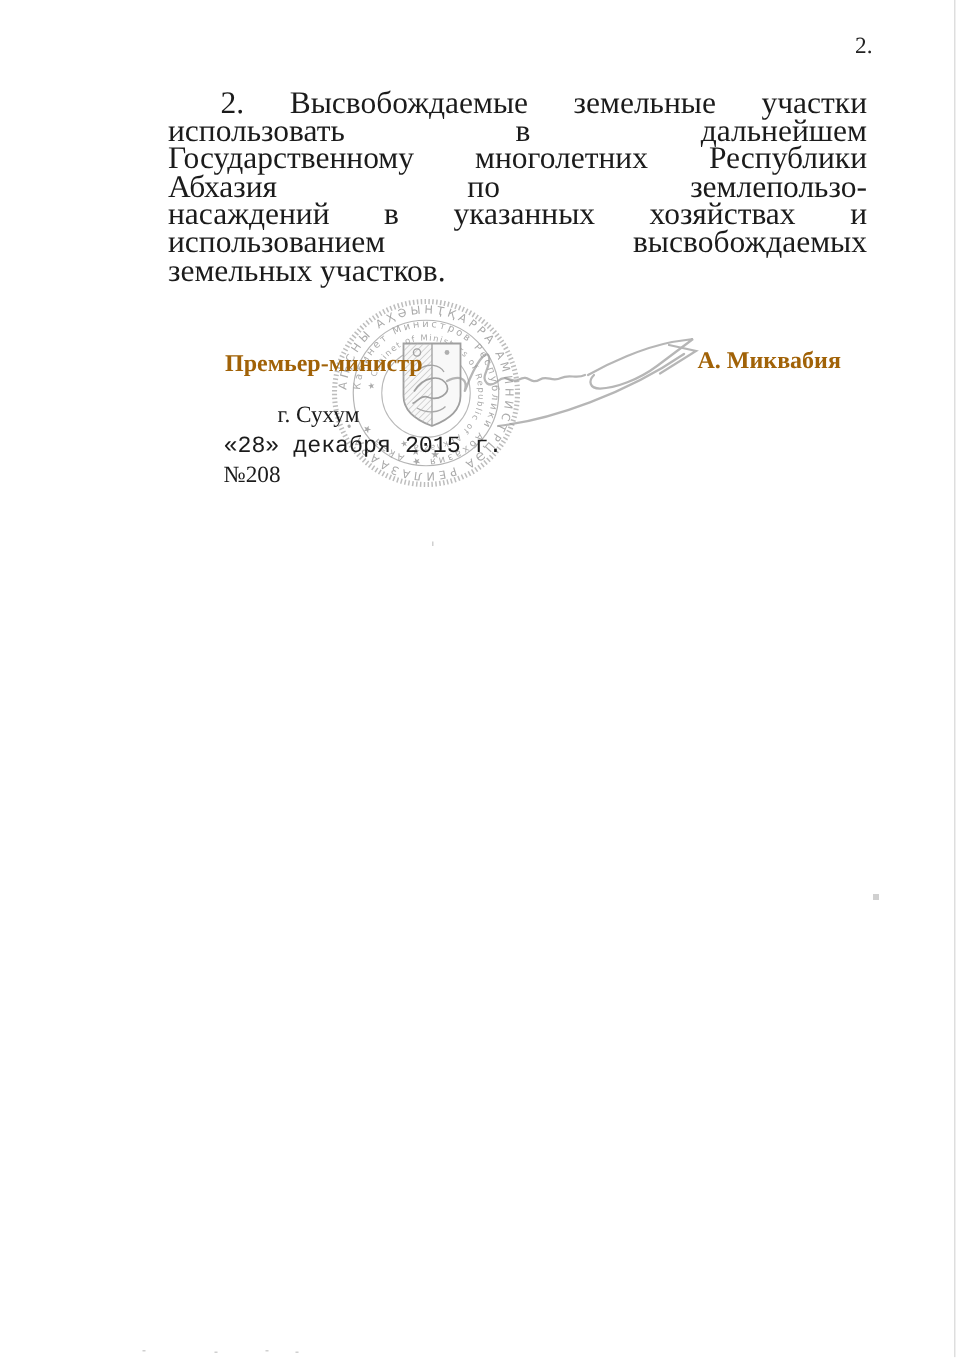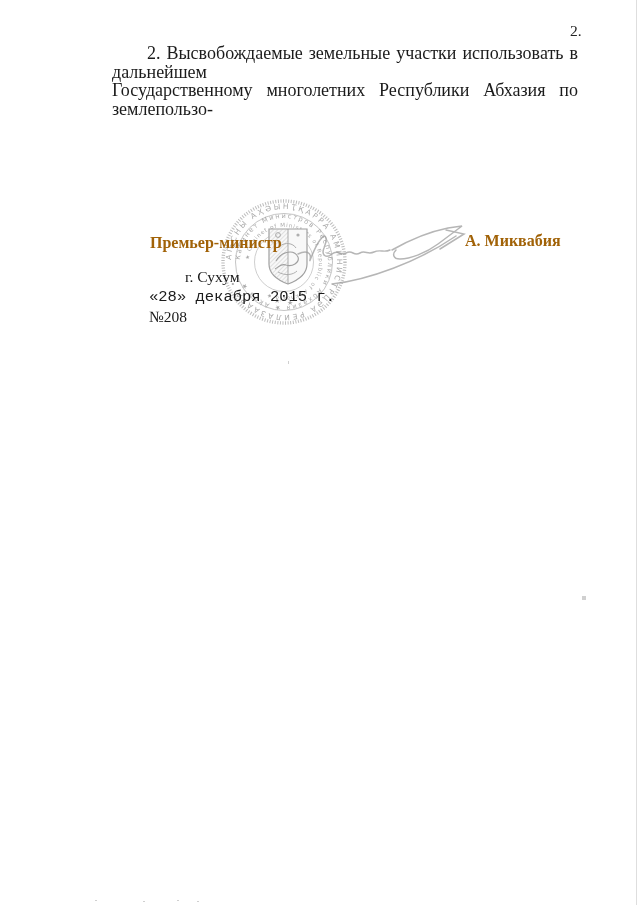--- a/index.html
+++ b/index.html
@@ -9,22 +9,22 @@
     background:#ffffff;
     overflow:hidden;
     font-family:"Liberation Serif","DejaVu Serif",serif;
     color:#1c1c1c;
   }
   .page-number{
     position:absolute;left:570px;top:22px;width:40px;
     font-size:15.5px;color:#222;
   }
   .body-text{
-    position:absolute;left:112px;top:44px;width:466px;
-    font-size:18px;line-height:18.6px;color:#1b1b1b;
+    position:absolute;left:112px;top:59px;width:466px;
+    font-size:21px;line-height:18.6px;color:#1b1b1b;
   }
   .line{white-space:nowrap;}
   .line.just{white-space:normal;text-align:justify;text-align-last:justify;}
   .line.indent{text-indent:35px;}
   .sig-item{position:absolute;font-size:15.5px;color:#1b1b1b;}
   .sig-bold{font-weight:bold;font-size:16px;color:#a16207;}
   .stamp-wrap{
     position:absolute;left:218px;top:196px;width:132px;height:132px;
     filter:blur(0.4px);opacity:0.85;
   }
@@ -48,20 +48,22 @@
 </head>
 <body>
 
 <div class="page">
 
   <div class="page-number">2.</div>
 
   <div class="body-text">
     <div class="line just indent">2. Высвобождаемые земельные участки использовать в дальнейшем</div>
     <div class="line just">Государственному многолетних Республики Абхазия по землепользо-</div>
+    <div class="line just">насаждений в указанных хозяйствах и использованием высвобождаемых</div>
+    <div class="line">земельных участков.</div>
   </div>
 
   <div class="stamp-wrap">
     <svg width="132" height="132" viewBox="-66 -66 132 132">
       <defs>
         <pattern id="hatch" width="3" height="3" patternTransform="rotate(45)" patternUnits="userSpaceOnUse">
           <line x1="0" y1="0" x2="0" y2="3" stroke="#ababab" stroke-width="1"></line>
         </pattern>
         <path id="ringOuter" d="M -53 0 A 53 53 0 1 1 53 0 A 53 53 0 1 1 -53 0" fill="none"></path>
         <path id="ringMid" d="M -44 0 A 44 44 0 1 1 44 0 A 44 44 0 1 1 -44 0" fill="none"></path>

